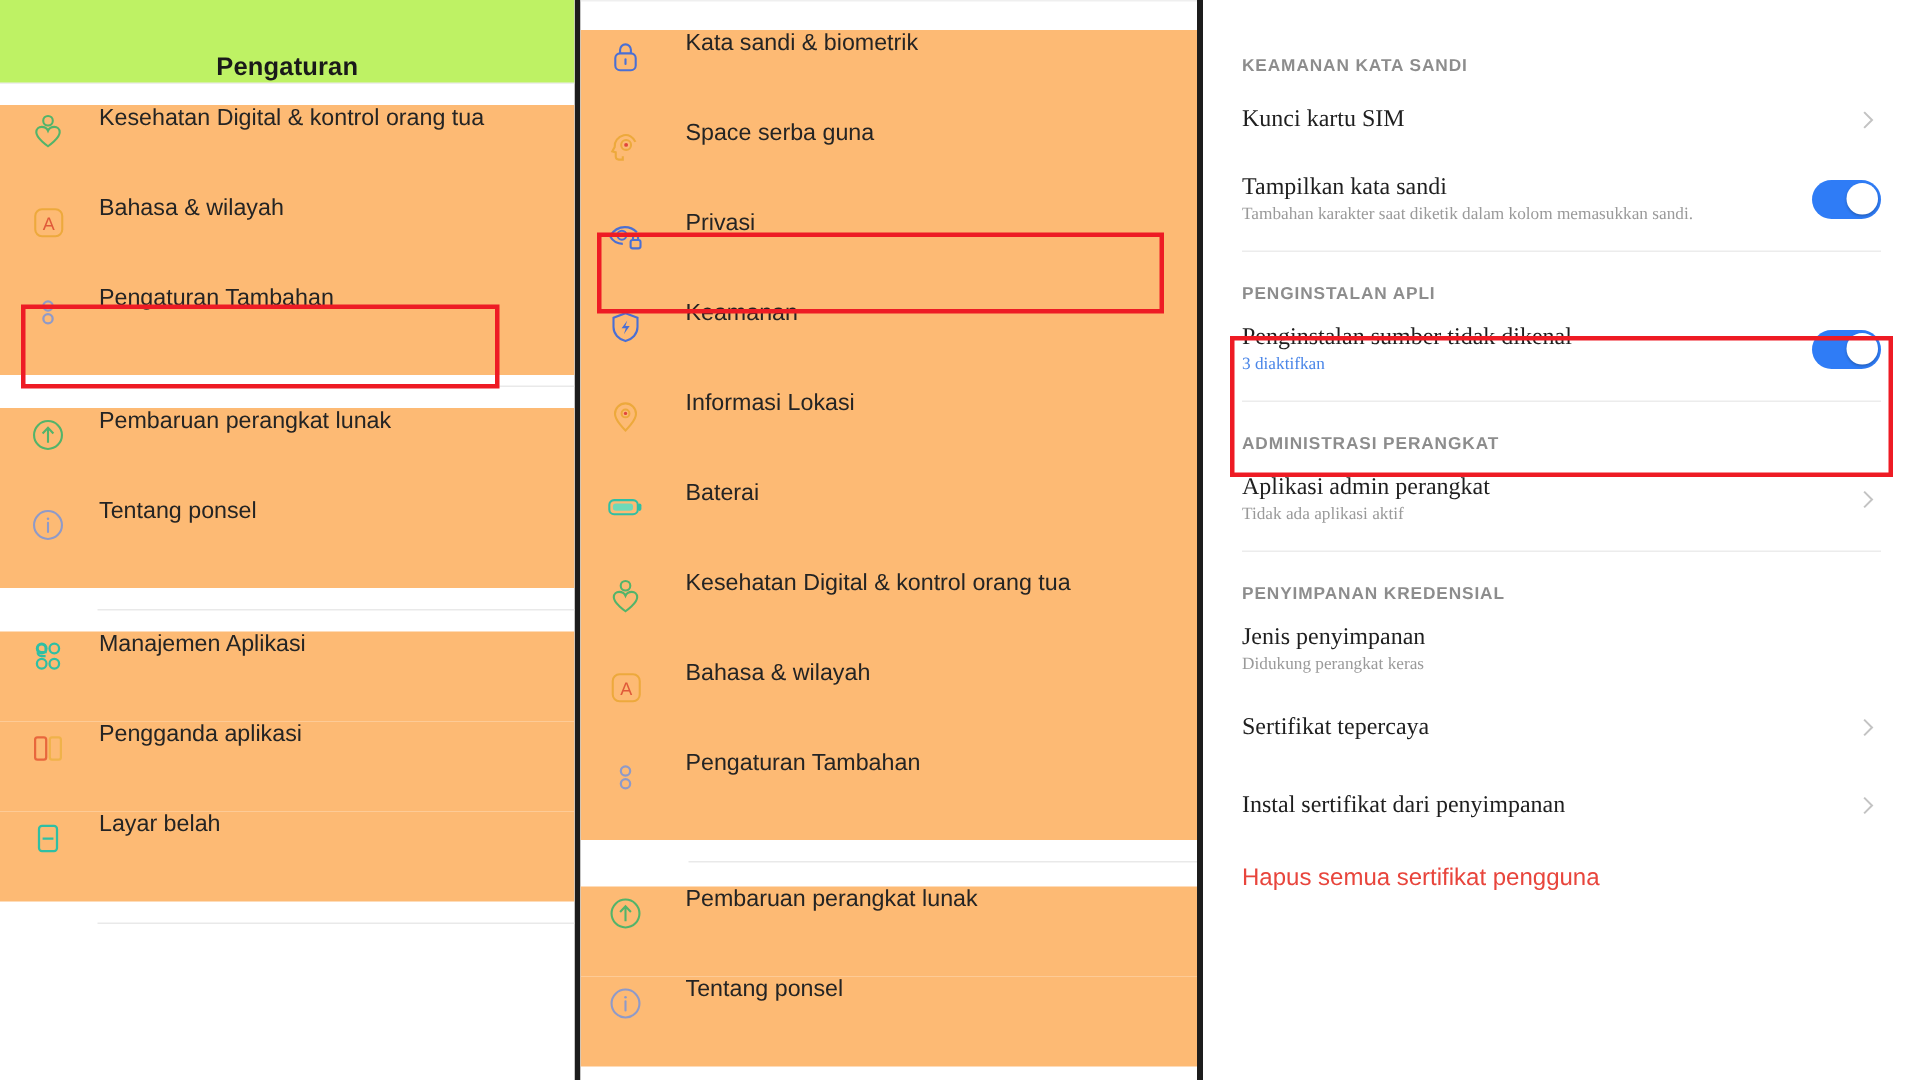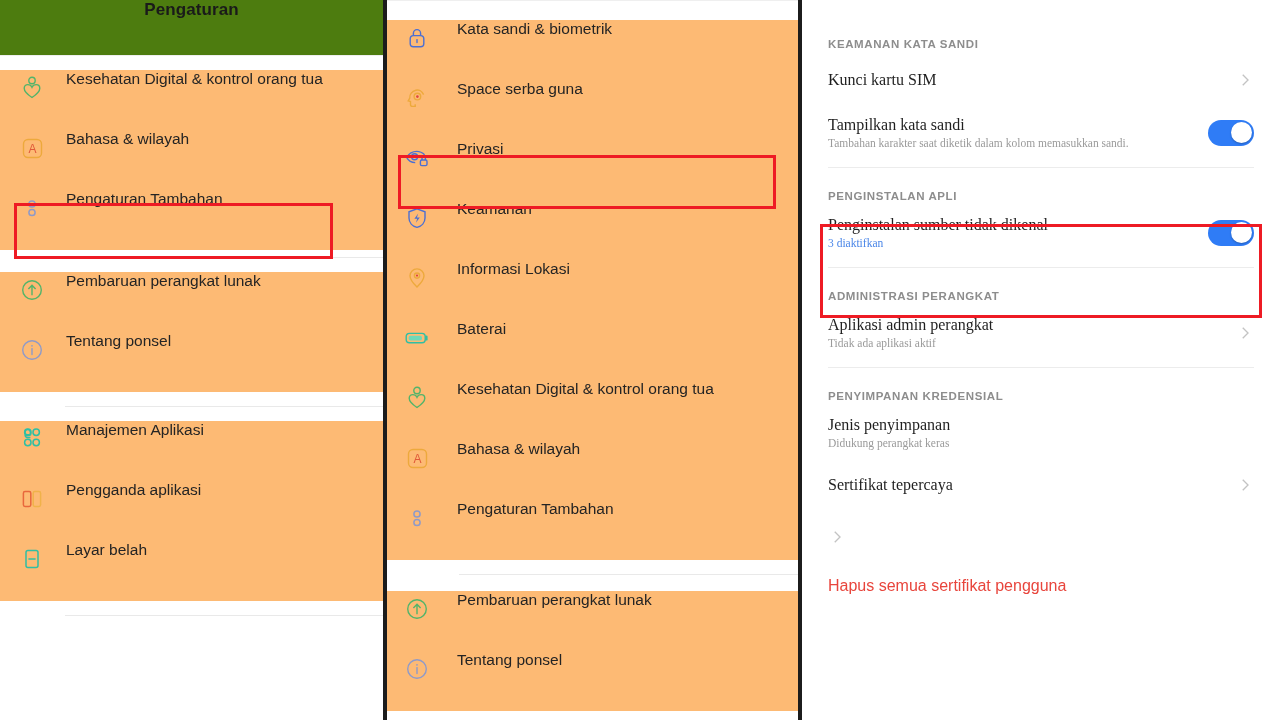--- a/index.html
+++ b/index.html
@@ -14,23 +14,23 @@
   
   .panel { position: relative; height: 720px; background: #ffffff; overflow: hidden; }
   .panel-1 { width: 383px; }
   .divider-v { width: 4px; height: 720px; background: #1c1c1c; flex: 0 0 4px; }
   .panel-2 { width: 411px; }
   .panel-3 { width: 478px; }
 
   
   .p1-header {
     height: 56px; width: 100%;
-    display: flex; align-items: flex-start; justify-content: center;
+    display: flex; align-items: flex-end; justify-content: center;
     border-bottom: 1px solid #eeeeee;
-    background: #4d7c0f;
+    background: #bef264;
   }
   .p1-title { font-size: 17px; font-weight: bold; color: #1a1a1a; letter-spacing: .1px; }
 
   
   .rows { width: 100%; }
   .row {
     display: flex; 
     height: 60px; padding-left: 14px; padding-right: 16px;
     background: #fdba74;
   }
@@ -418,20 +418,23 @@
       <div class="p3-row">
         <div class="texts">
           <div class="t-main">Sertifikat tepercaya</div>
         </div>
         <svg class="chev" viewBox="0 0 24 24" fill="none" stroke="currentColor" stroke-width="1.8">
             <path d="M9 5 L16 12 L9 19"></path>
           </svg>
       </div>
 
       <div class="p3-row">
+        <div class="texts">
+          <div class="t-main">Instal sertifikat dari penyimpanan</div>
+        </div>
         <svg class="chev" viewBox="0 0 24 24" fill="none" stroke="currentColor" stroke-width="1.8">
             <path d="M9 5 L16 12 L9 19"></path>
           </svg>
       </div>
 
       <div class="danger">Hapus semua sertifikat pengguna</div>
     </div>
 
     <div class="hl" id="hl-install"></div>
   </div>

